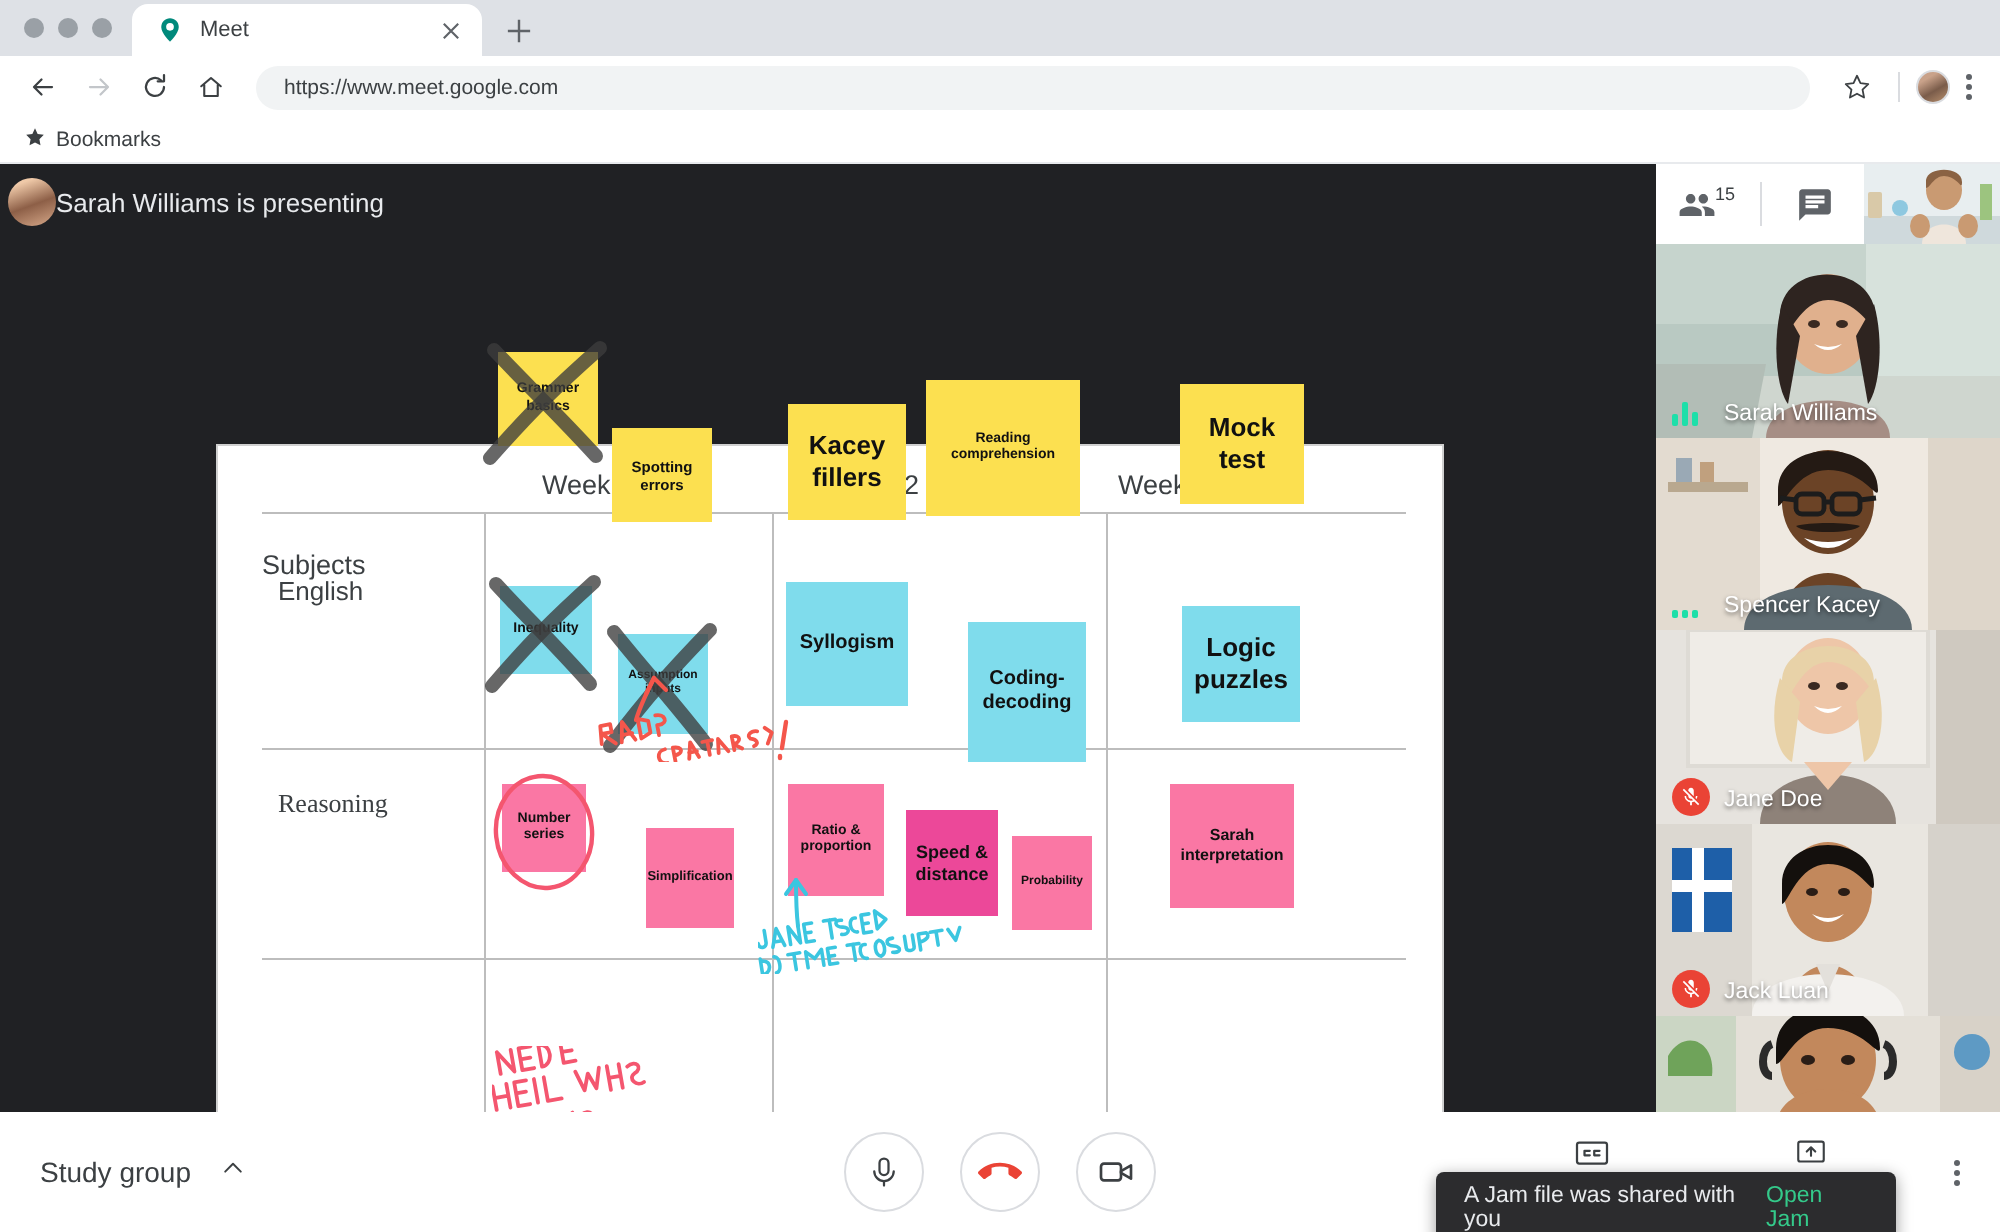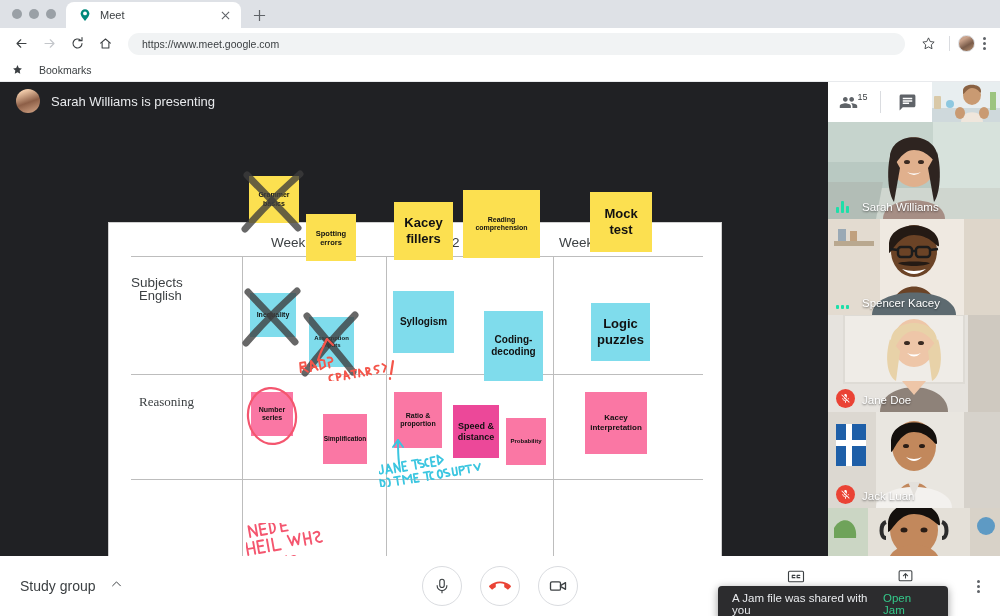--- a/index.html
+++ b/index.html
@@ -51,29 +51,29 @@
   .avatar-sm {
     width: 17px; height: 17px; border-radius: 50%;
     background: linear-gradient(150deg,#c9a28a 25%,#7a5c4a 60%,#b8906f 100%);
     border: 1px solid #dadce0;
   }
   .kebab { display: flex; flex-direction: column; gap: 2px; padding: 0 6px; }
   .kebab i { width: 3px; height: 3px; border-radius: 50%; background: #5f6368; display: block; }
 
   .bookmarks {
     height: 23px; background: #fff; display: flex; align-items: center;
-    padding: 0 12px; gap: 16px; border-bottom: 1px solid #e8eaed;
+    padding: 0 12px; gap: 5px; border-bottom: 1px solid #e8eaed;
   }
   .bm-label { font-size: 10.5px; color: #3c4043; }
 
   
   .meet { position: absolute; top: 82px; left: 0; width: 1000px; height: 534px; background: #202124; }
 
   .presenting-bar {
-    height: 38px; display: flex; align-items: center; gap: 11px; padding-left: 16px;
+    height: 38px; display: flex; align-items: center; padding-left: 4px;
   }
   .pres-avatar {
     width: 24px; height: 24px; border-radius: 50%;
     background: linear-gradient(160deg,#efc9a8 15%,#8d5f47 55%,#d7a98a 100%);
     flex: 0 0 24px;
   }
   .pres-text { font-size: 13px; color: #e8eaed; }
 
   .stage { position: absolute; top: 38px; left: 0; width: 828px; height: 443px; }
 
@@ -326,21 +326,21 @@
               <div class="note" style="left: 285px; top: 169px; width: 48px; height: 56px; background: rgb(250, 119, 164); font-size: 7px;">
                 <span>Ratio &amp; proportion</span>
               </div>
               <div class="note" style="left: 344px; top: 182px; width: 46px; height: 53px; background: #ec4899; font-size: 9px;">
                 <span>Speed &amp; distance</span>
               </div>
               <div class="note" style="left: 397px; top: 195px; width: 40px; height: 47px; background: rgb(250, 119, 164); font-size: 6px;">
                 <span>Probability</span>
               </div>
               <div class="note" style="left: 476px; top: 169px; width: 62px; height: 62px; background: rgb(250, 119, 164); font-size: 8px;">
-                <span>Kacey interpretation</span>
+                <span>Sarah interpretation</span>
               </div>
               <svg width="58" height="62" viewBox="0 0 58 62" style="position: absolute; left: 134px; top: 163px; pointer-events: none;">
                 <ellipse cx="29" cy="30" rx="24" ry="28" fill="none" stroke="#F4566F" stroke-width="2.2" transform="rotate(-6 29 30)"></ellipse>
               </svg>
             </div>
 
           <div class="anno" style="left:187px; top:110px;">
             <svg width="105" height="48" viewBox="0 0 105 48">
               <path d="M22 27 C24 20, 28 12, 31 6" stroke="#F4564B" stroke-width="2.1" fill="none" stroke-linecap="round"></path>
               <path d="M31 6 L27 14 M31 6 L37 12" stroke="#F4564B" stroke-width="2.1" fill="none" stroke-linecap="round"></path>

